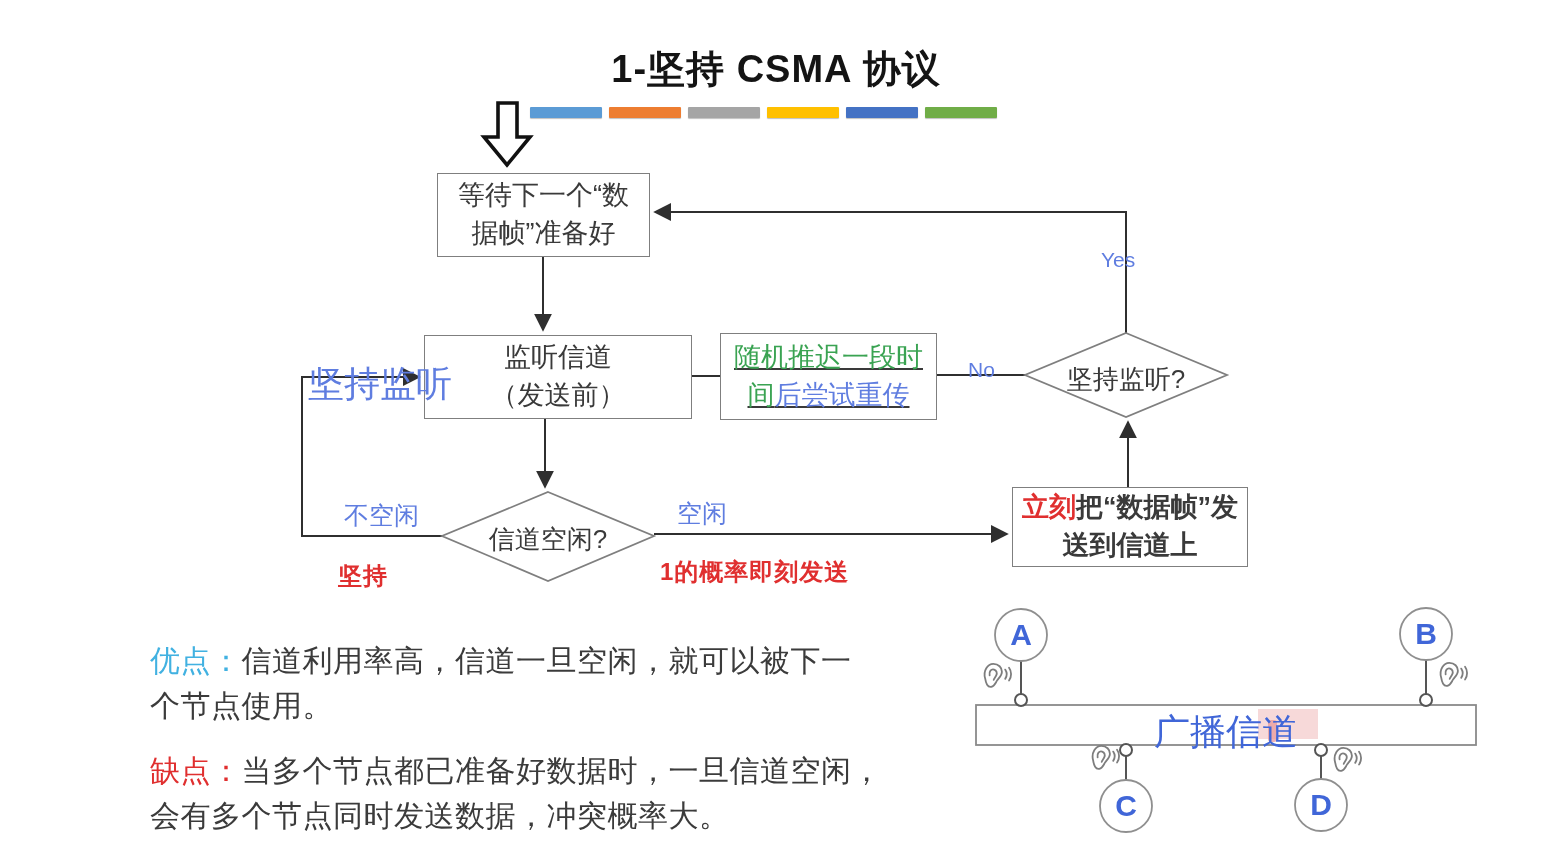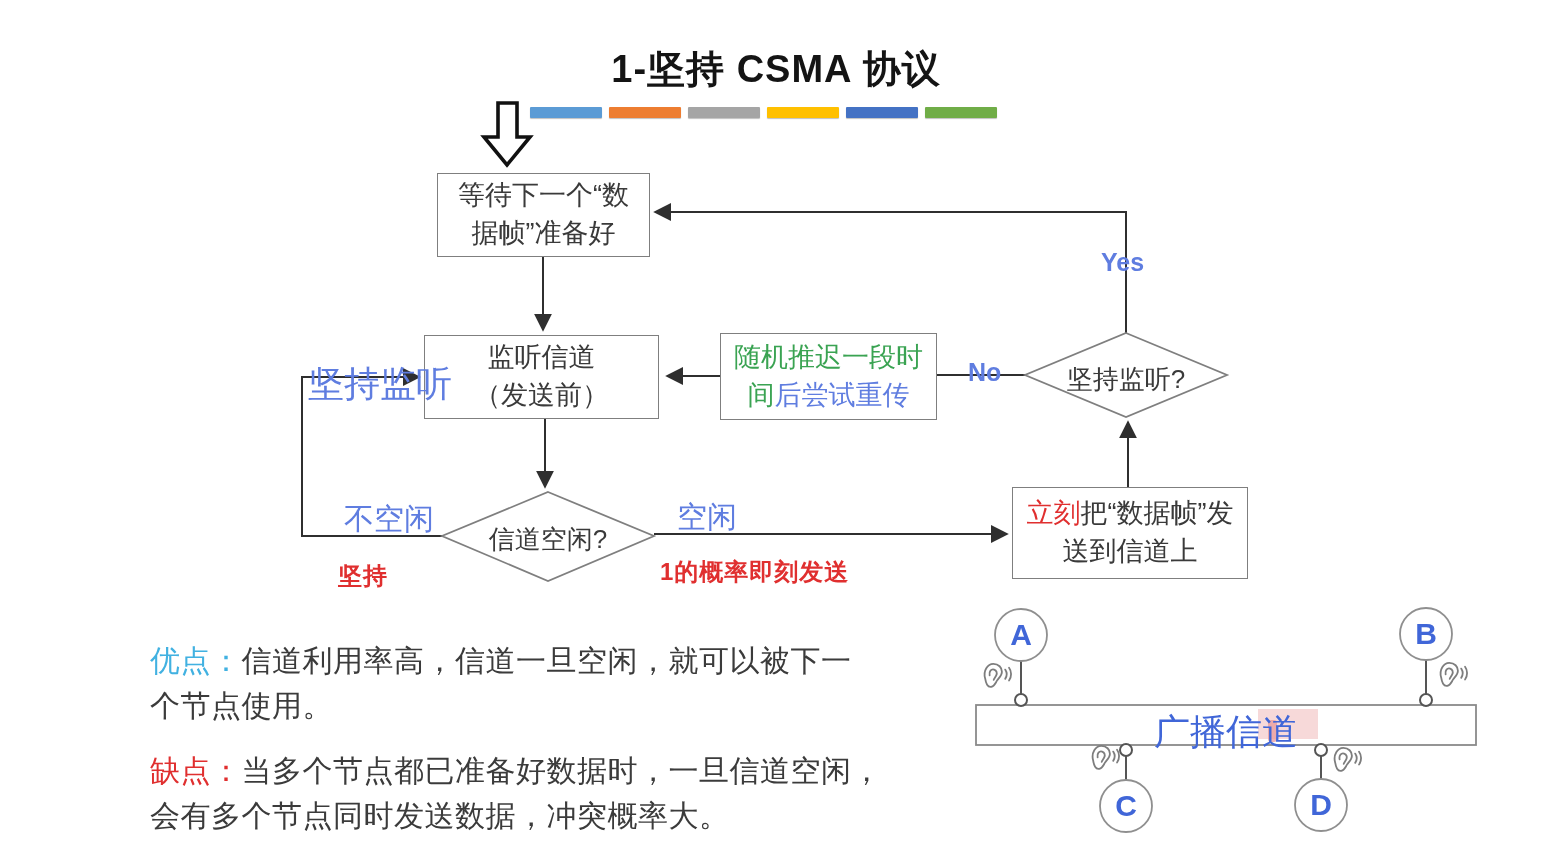--- a/index.html
+++ b/index.html
@@ -23,22 +23,22 @@
     box-shadow:0 1px 1px rgba(0,0,0,0.25); }
 
   .flowbox {
     border:1.6px solid #7f7f7f; background:#fff; z-index:2;
     display:flex; flex-direction:column; align-items:center; justify-content:center;
     font-size:27px; line-height:1.4; color:#3a3a3a; text-align:right;
   }
   .diamond-label {
     z-index:2; text-align:center; font-size:26px; color:#3a3a3a;
   }
-  .lbl { z-index:3; font-size:30px; color:var(--label-blue); }
-  .lbl-en { z-index:3; font-size:25px; color:var(--label-blue);font-weight:bold; }
+  .lbl { z-index:3; font-size:25px; color:var(--label-blue); }
+  .lbl-en { z-index:3; font-size:21px; color:var(--label-blue); }
   .red-note { z-index:3; font-size:24px; font-weight:bold; color:var(--red); letter-spacing:1px; }
   .green-t { color:var(--green); }
   .blue-t  { color:var(--label-blue); }
   .red-t   { color:var(--red); }
 
   .notes {
     z-index:2; font-family:Liberation Sans, sans-serif;
     font-size:30px; line-height:1.5; color:#3b3b3b; letter-spacing:0.5px;
   }
   .pros-label { color:var(--cyan); }
@@ -118,31 +118,31 @@
     <use href="#ear" transform="translate(1437,660) scale(0.82)"></use>
     <use href="#ear" transform="translate(1089,743) scale(0.82)"></use>
     <use href="#ear" transform="translate(1331,745) scale(0.82)"></use>
   </svg>
 
   <div class="abs flowbox" style="left:437px; top:173px; width:213px; height:84px;">
     <div>等待下一个“数</div>
     <div>据帧”准备好</div>
   </div>
 
-  <div class="abs flowbox" style="left:424px; top:335px; width:235px; height:84px;">
+  <div class="abs flowbox" style="left:424px; top:335px; width:268px; height:84px;">
     <div>监听信道</div>
     <div>（发送前）</div>
   </div>
 
-  <div class="abs flowbox" style="left:720px; top:333px; width:217px; height:87px;">
+  <div class="abs flowbox" style="left:720px; top:333px; width:217px; height:87px;text-decoration:underline;">
     <div><span class="green-t">随机推迟一段时</span></div>
     <div><span class="green-t">间</span><span class="blue-t">后尝试重传</span></div>
   </div>
 
-  <div class="abs flowbox" style="left:1012px; top:487px; width:236px; height:92px;">
+  <div class="abs flowbox" style="left:1012px; top:487px; width:236px; height:80px;font-weight:bold;">
     <div><span class="red-t">立刻</span><span>把“数据帧”发</span></div>
     <div>送到信道上</div>
   </div>
 
   <div class="abs diamond-label" style="left:1026px; top:362px; width:200px;">坚持监听?</div>
   <div class="abs diamond-label" style="left:448px; top:522px; width:200px;">信道空闲?</div>
 
   <div class="abs lbl" style="left:308px; top:360px; font-size:36px;">坚持监听</div>
   <div class="abs lbl-en" style="left:1101px; top:248px;">Yes</div>
   <div class="abs lbl-en" style="left:968px; top:358px;">No</div>

